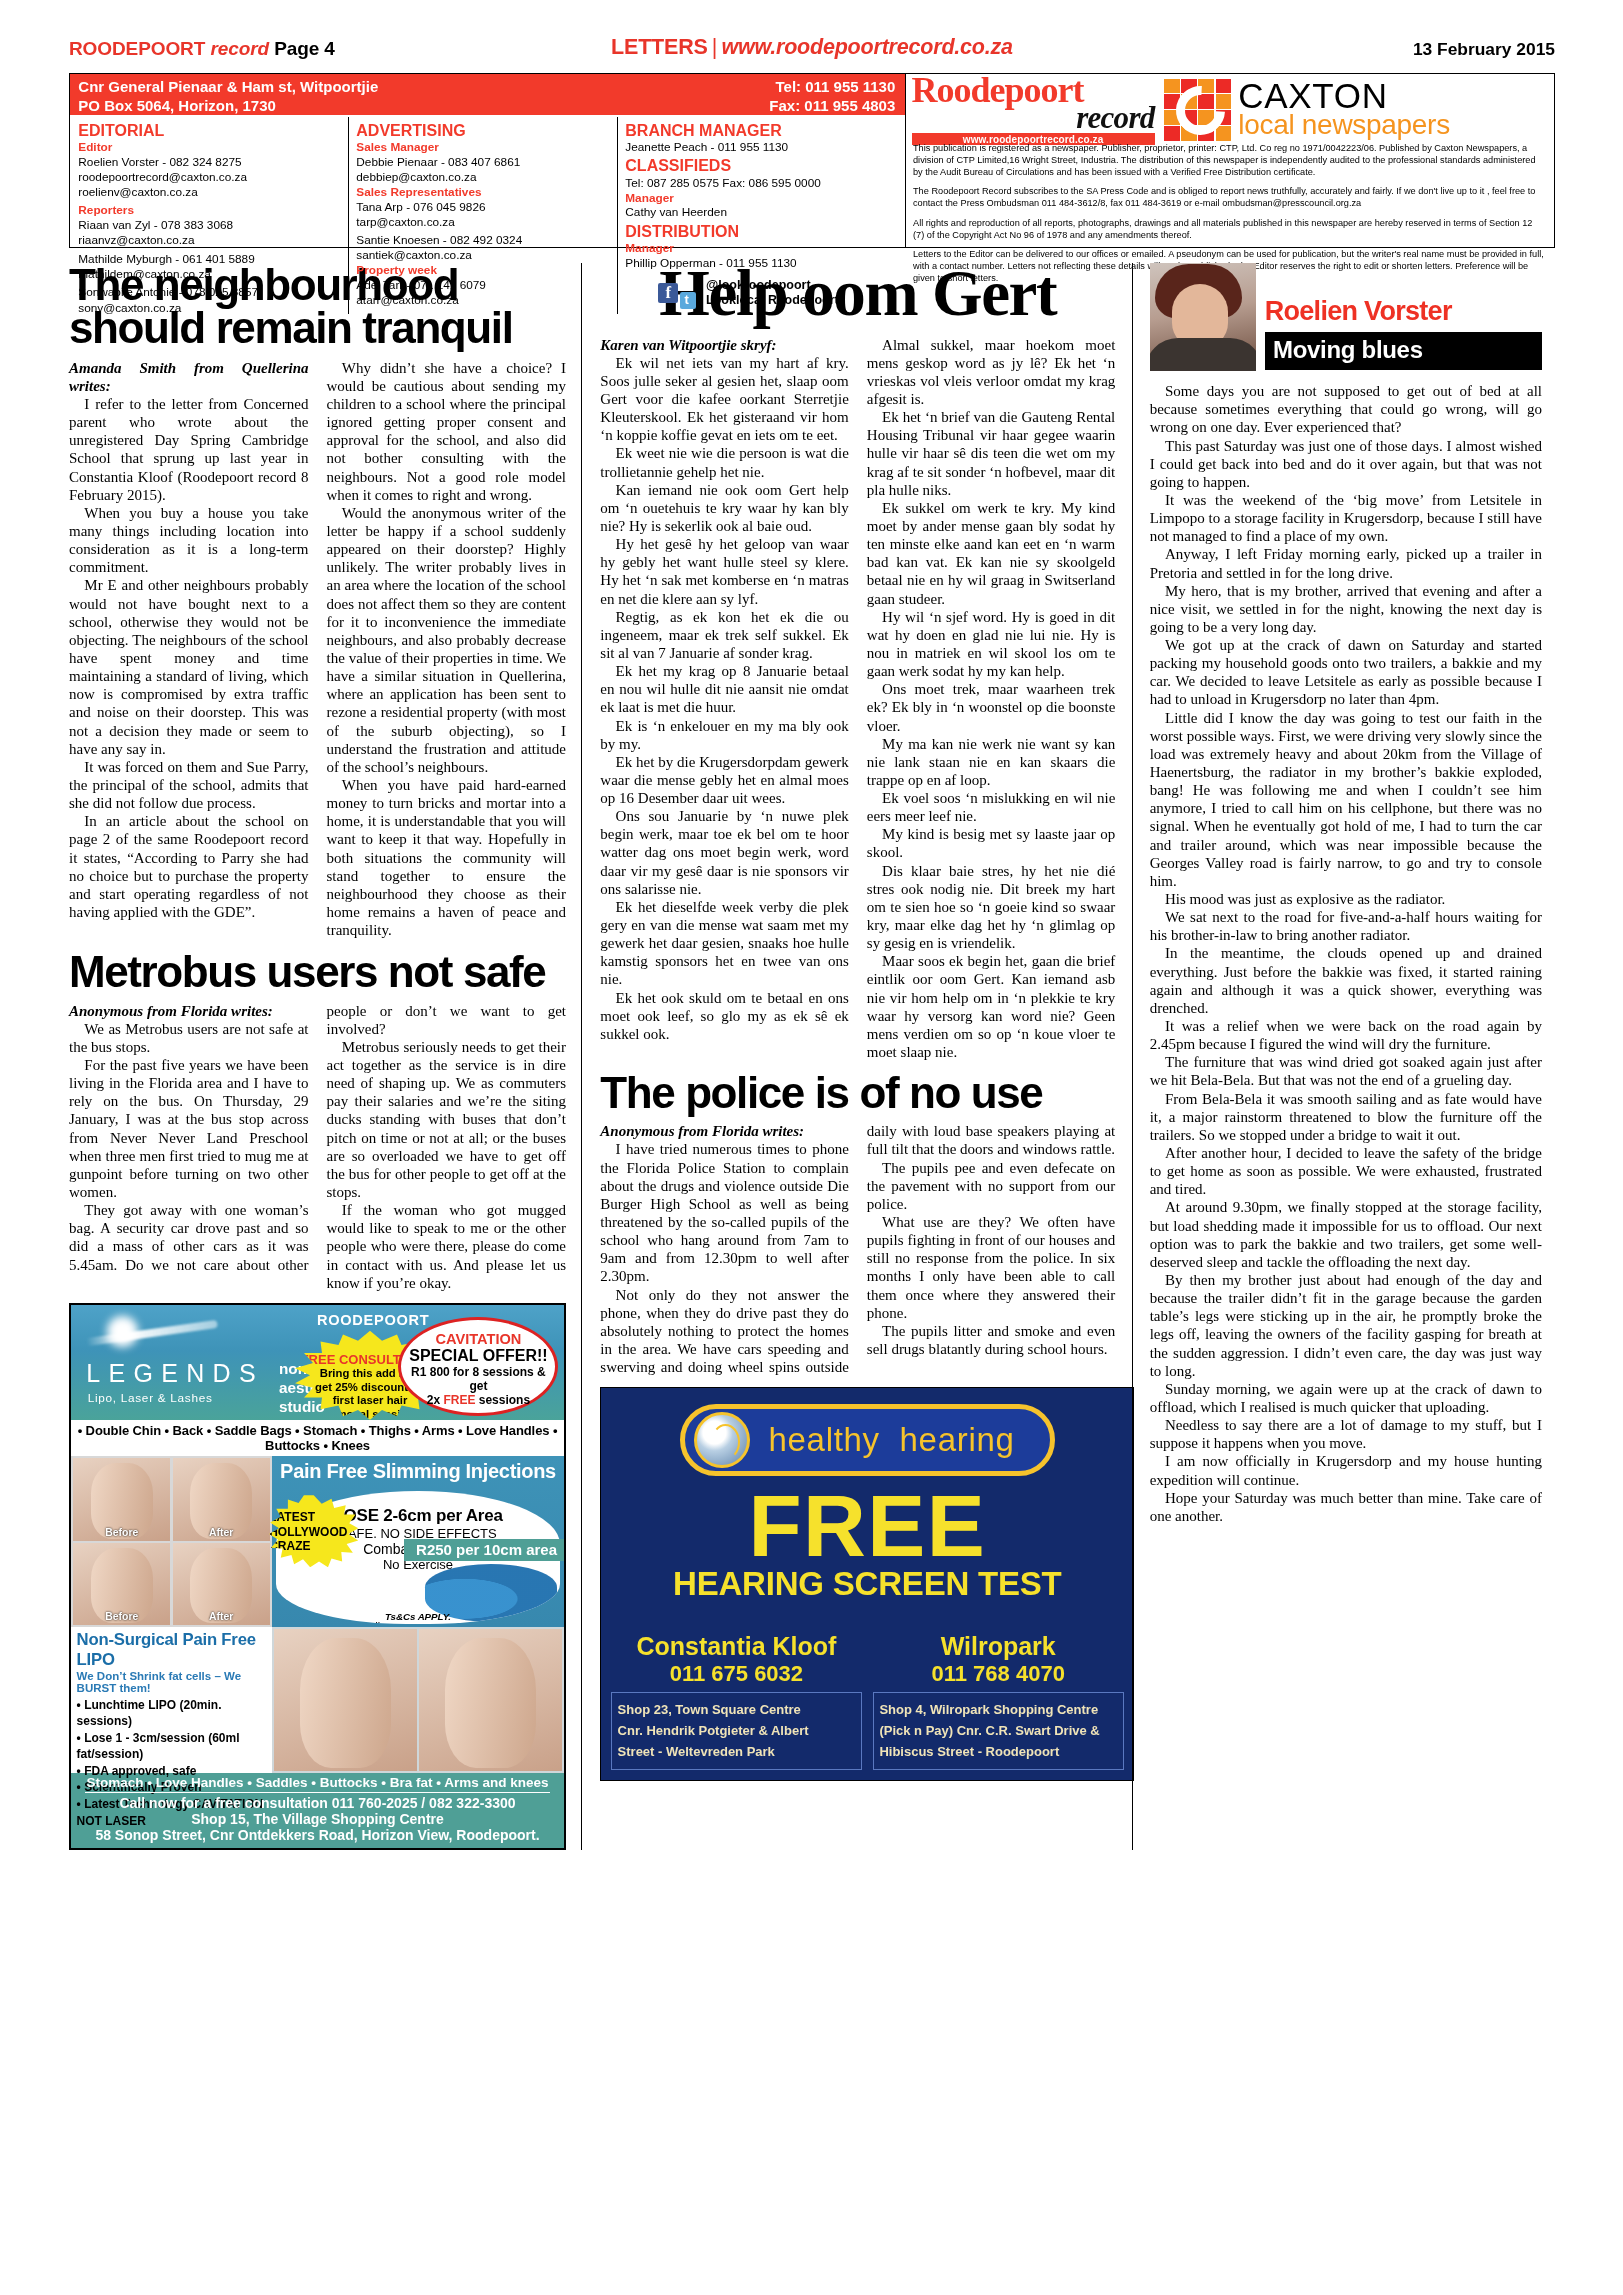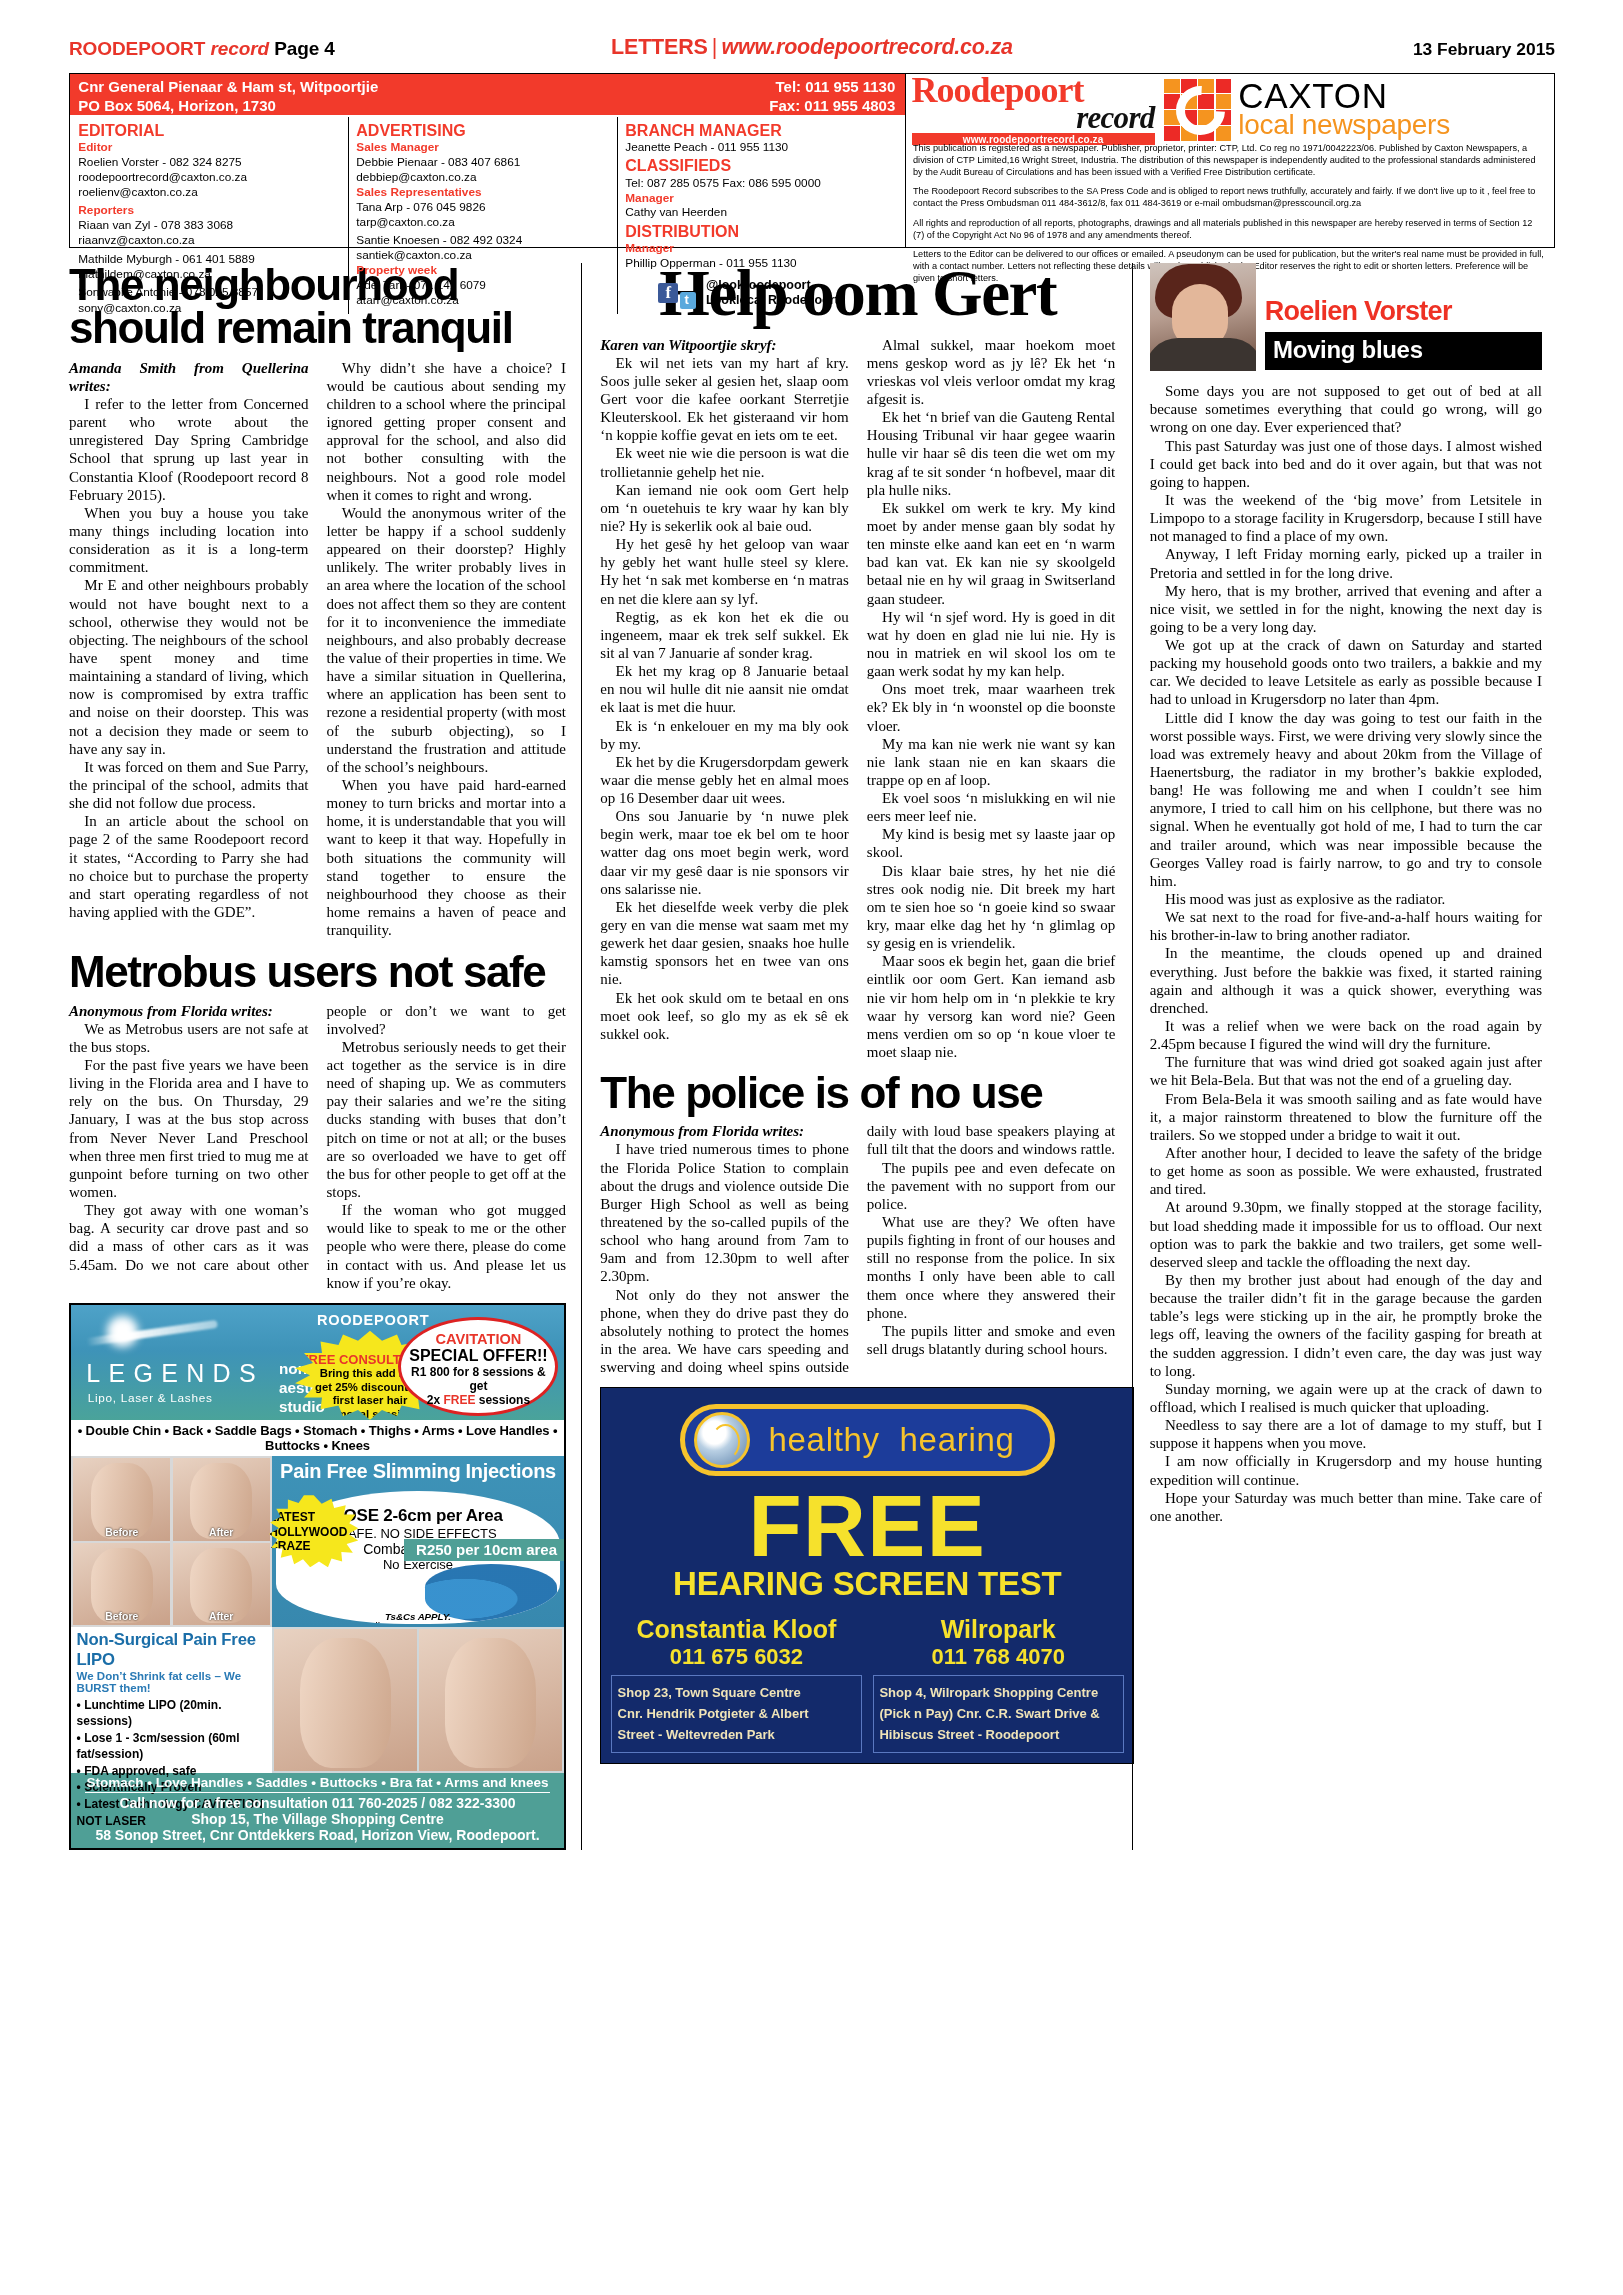--- a/index.html
+++ b/index.html
@@ -188,21 +188,21 @@
             background: radial-gradient(circle at 35% 35%, #fff 0 25%, #b8cfe3 40%, #5a7fa8 100%);
             border: 3.5px solid #f6c32c; position: relative; }
   .hh-ear::after { content: ""; position: absolute; left: 14px; top: 9.7px; width: 25px; height: 32px;
                    border: 2.8px solid #f6c32c; border-left-color: transparent; border-bottom-color: transparent;
                    border-radius: 50%; }
   .hh-word { color: #f6c32c; font-size: 33px; font-weight: 400; margin-left: 18px; letter-spacing: 0.7px; }
   .hh-free { text-align: center; color: #f6e12c; font-size: 87px; font-weight: 700; line-height: 0.9;
              margin-top: 11px; letter-spacing: 1.4px; }
   .hh-sub { text-align: center; color: #f6e12c; font-size: 33px; font-weight: 700; letter-spacing: -0.2px; }
   .hh-br { display: flex; margin-top: 12.5px; padding: 0 9.7px 9.7px; gap: 11px; }
-  .hh-b { flex: 1; text-align: center; }
+  .hh-b { flex: 1; text-align: center; margin-top: 17px; }
   .hh-b .t1 { color: #f6e12c; font-size: 25px; font-weight: 700; }
   .hh-b .t2 { color: #f6e12c; font-size: 22px; font-weight: 700; }
   .hh-b .box { border: 1.4px solid #5a78c0; margin-top: 4.9px; padding: 5.6px 5.6px 7px; text-align: left; }
   .hh-b .box div { color: #f0e4b8; font-size: 13px; font-weight: 700; line-height: 1.62; }
 </style>
 </head>
 <body>
 
 <div class="page">
 

